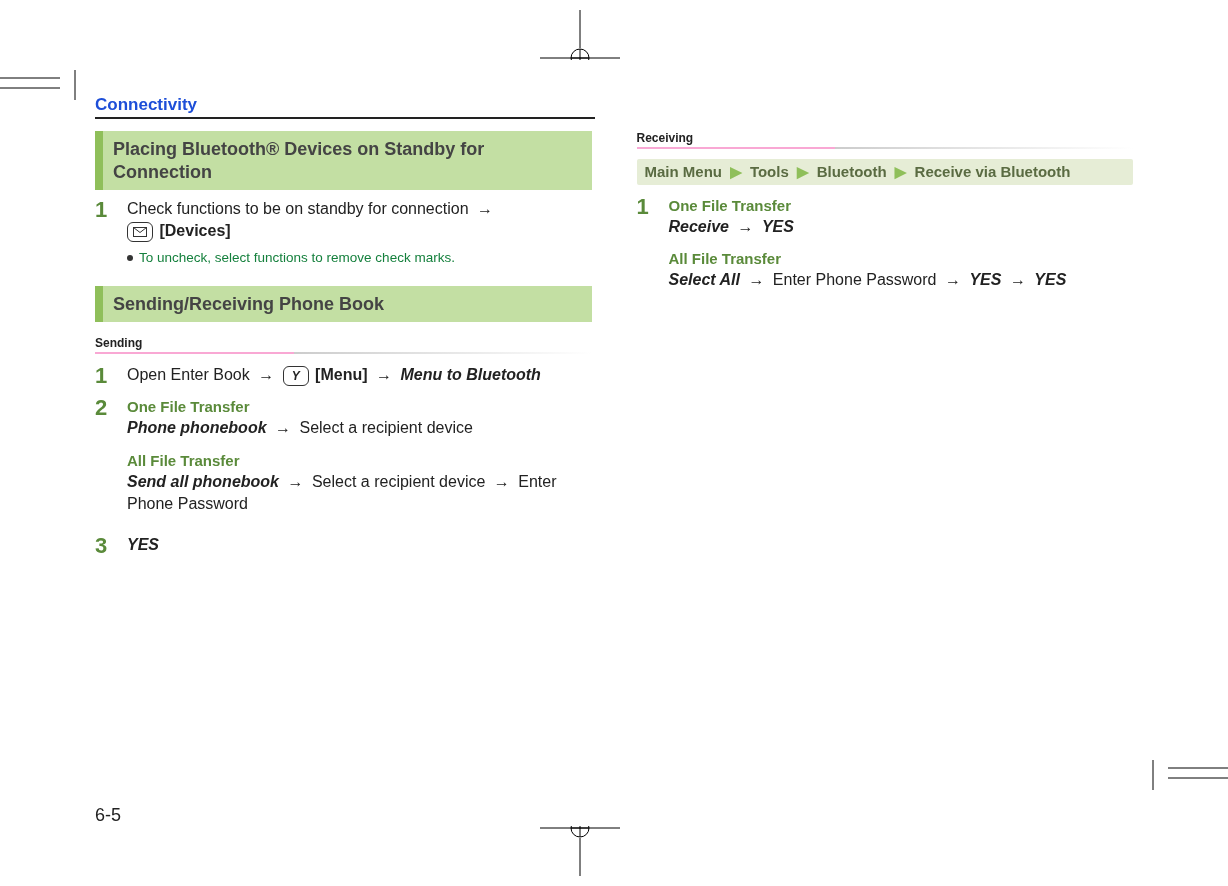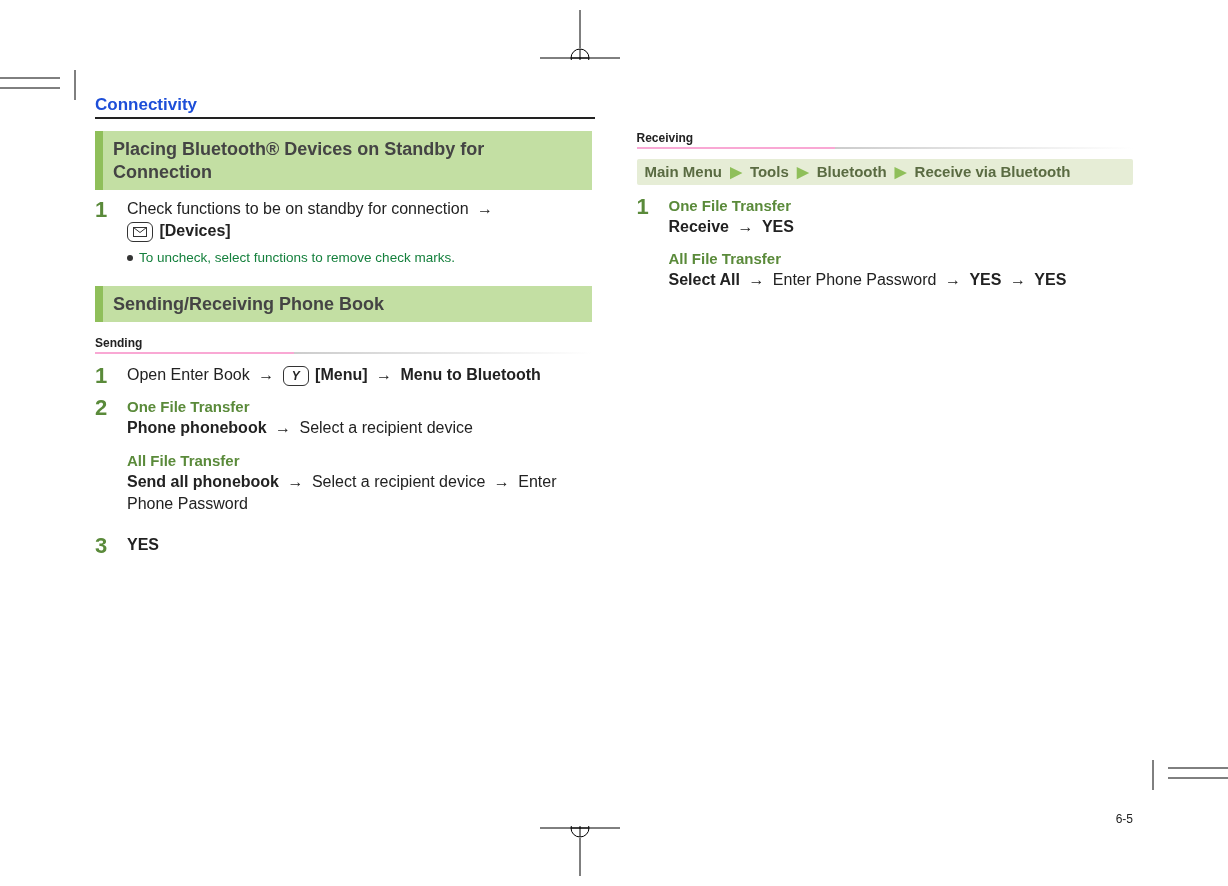--- a/index.html
+++ b/index.html
@@ -91,23 +91,23 @@
   }
   .sub-heading::after {
     content: "";
     position: absolute;
     right: 0; bottom: -2px;
     width: 60%; height: 2px;
     background: linear-gradient(to right, #ccc, #fff);
   }
   .variant-label { font-weight: 700; color: #5a8a3a; font-size: 15px; margin-bottom: 0px; }
   .variant-block { margin-bottom: 10px; }
-  .bold-italic { font-weight: 700; }
+  .bold-italic { font-weight: 700; font-style: italic; }
   .bold { font-weight: 700; }
-  .page-num { text-align: right; font-size: 12px; position: absolute; bottom: -10px; left: 0; right: 0; }
+  .page-num { text-align: left; font-size: 18px; position: absolute; bottom: -10px; left: 0; right: 0; }
 </style>
 </head>
 <body>
 
 <svg class="crop-mark top" viewBox="0 0 120 50">
   <line x1="60" y1="0" x2="60" y2="38" stroke="#000" stroke-width="1"></line>
   <line x1="20" y1="48" x2="100" y2="48" stroke="#000" stroke-width="1"></line>
   <circle cx="60" cy="48" r="9" fill="none" stroke="#000" stroke-width="1"></circle>
   <line x1="51" y1="48" x2="69" y2="48" stroke="#000"></line>
     <line x1="60" y1="39" x2="60" y2="57" stroke="#000"></line>

